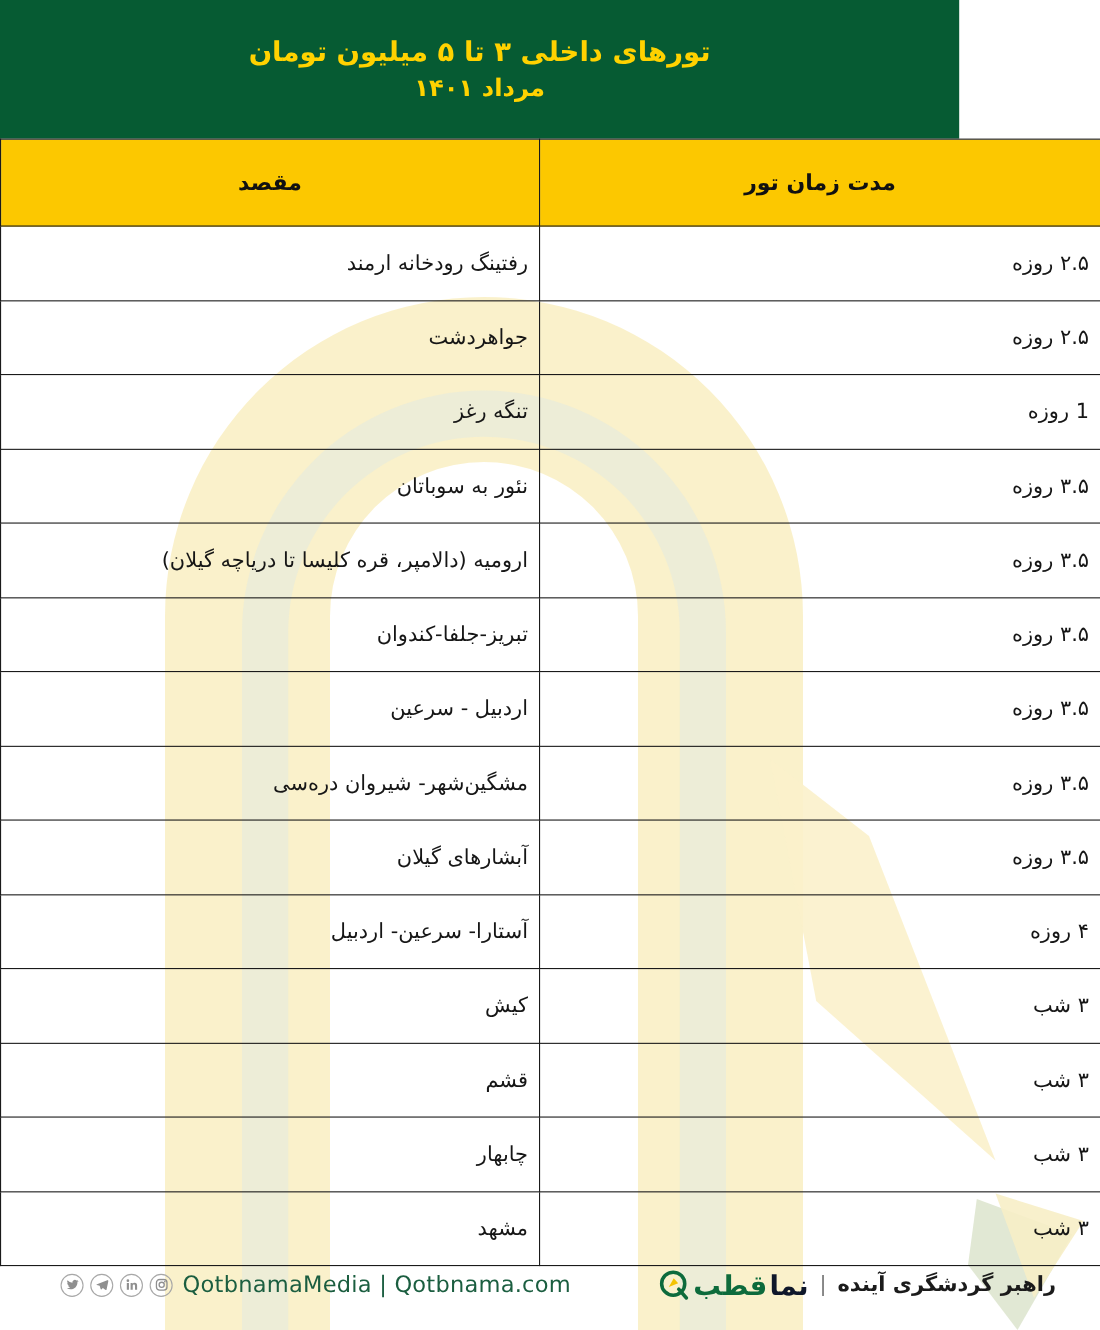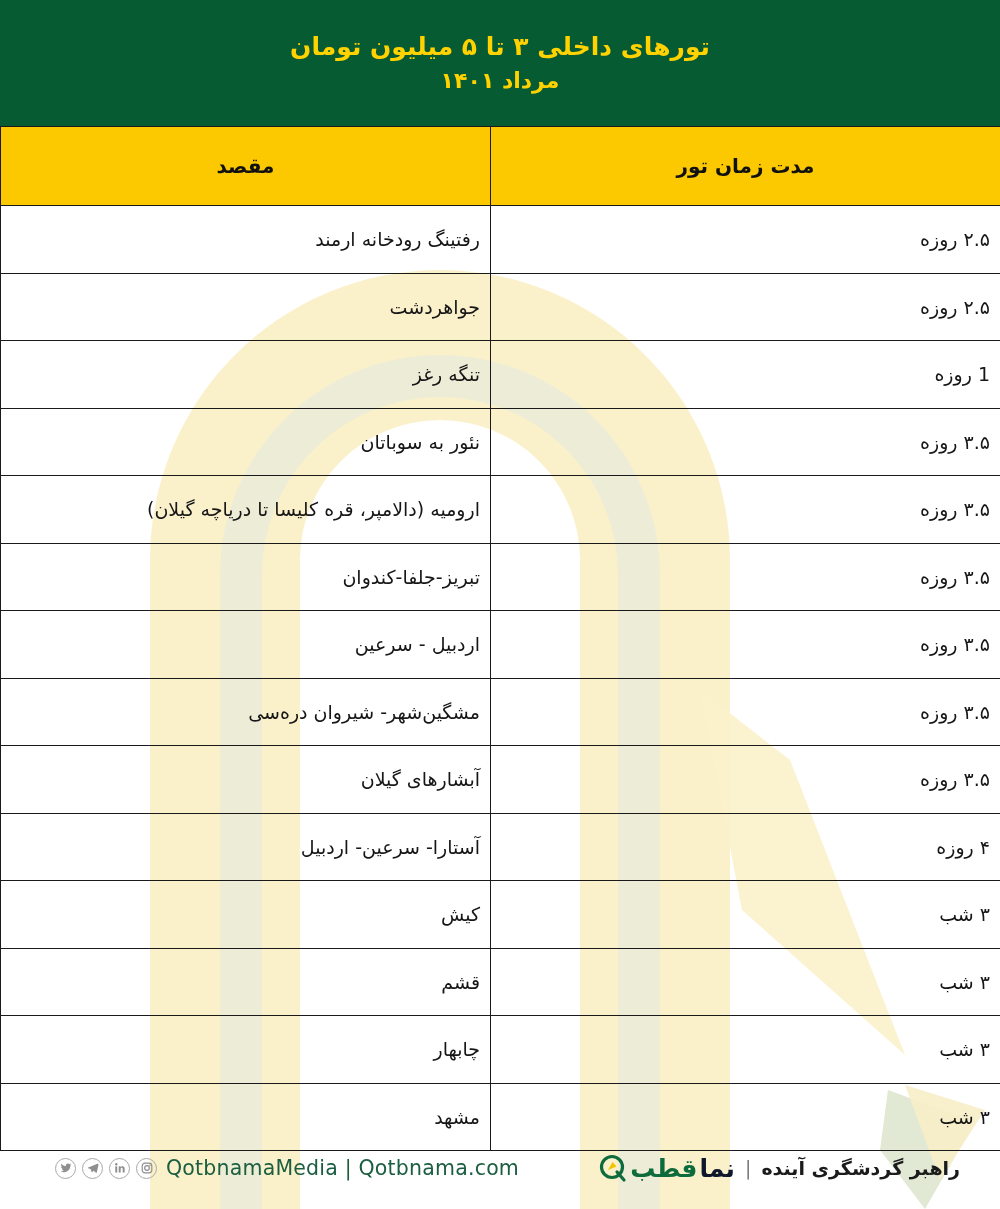--- a/index.html
+++ b/index.html
@@ -30,21 +30,21 @@
     z-index: 2;
     width: 1000px;
     height: 1209px;
     box-sizing: border-box;
   }
 
   
   #title-banner {
     position: absolute;
     left: 0; top: 0;
-    width: 1000px;
+    width: 872px;
     height: 126px;
     background: #065b33;
     color: #ffd200;
     display: flex;
     flex-direction: column;
     align-items: center;
     justify-content: center;
     gap: 8px;
     box-sizing: border-box;
   }

